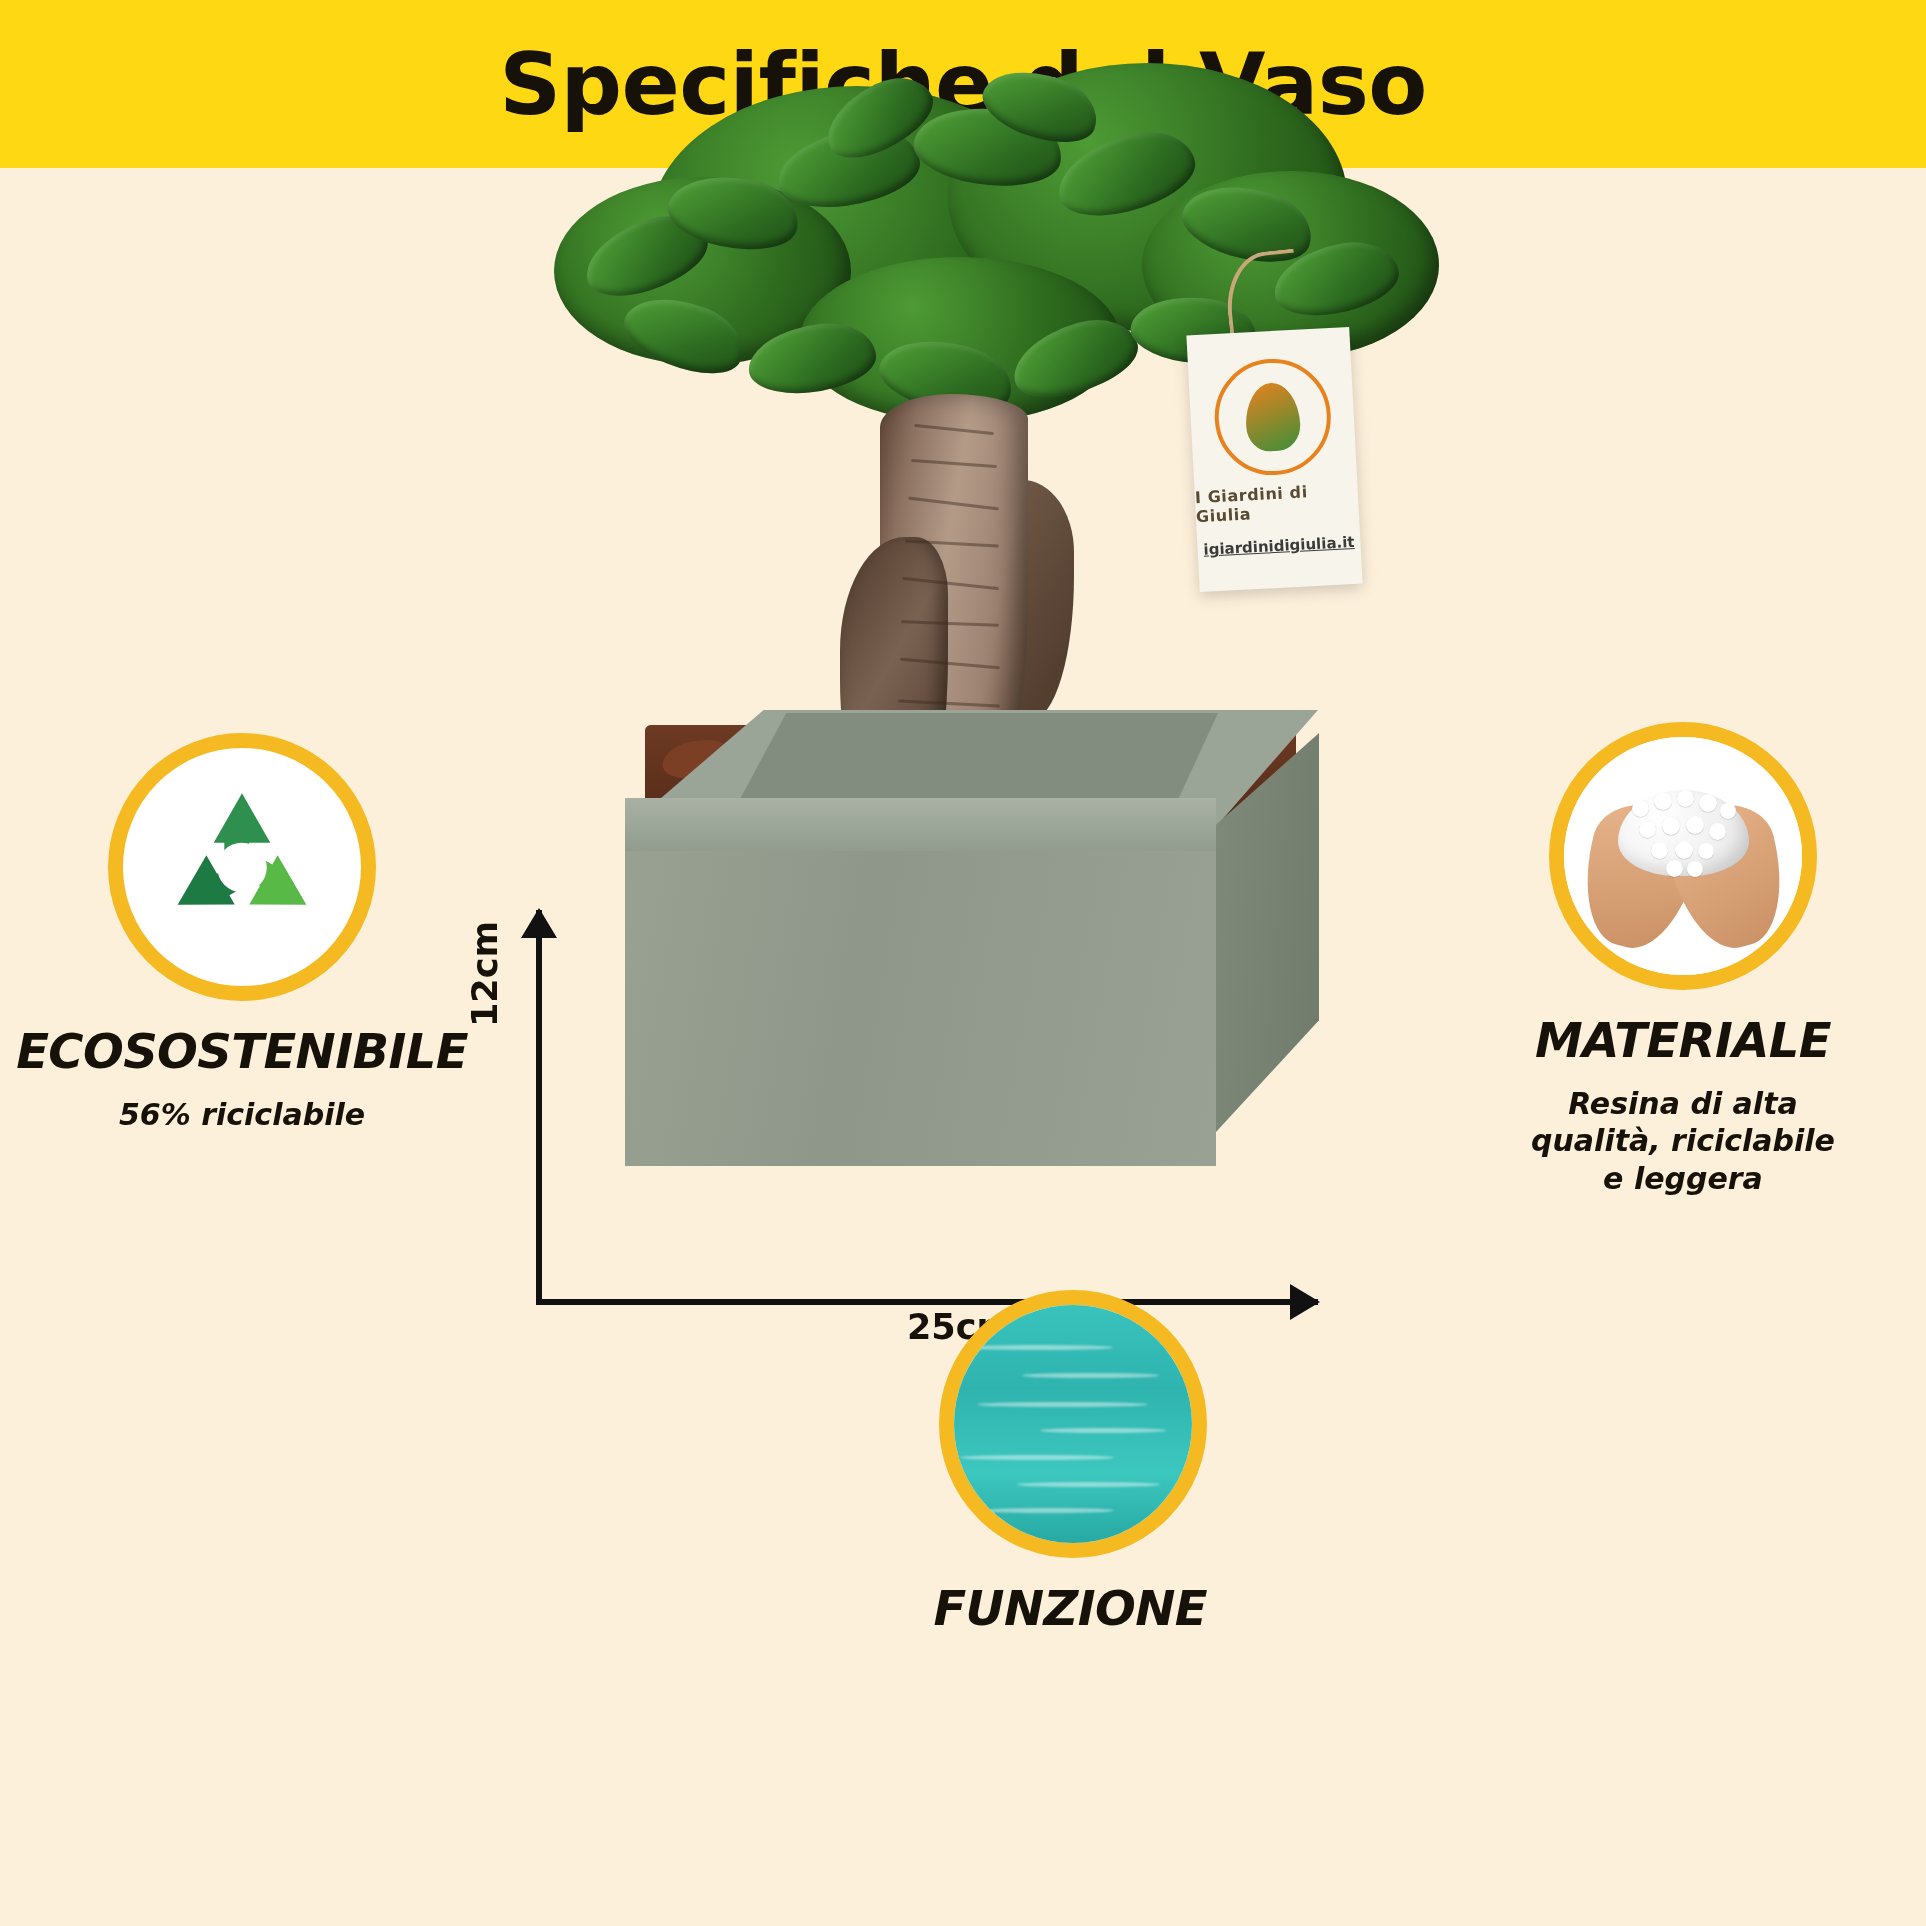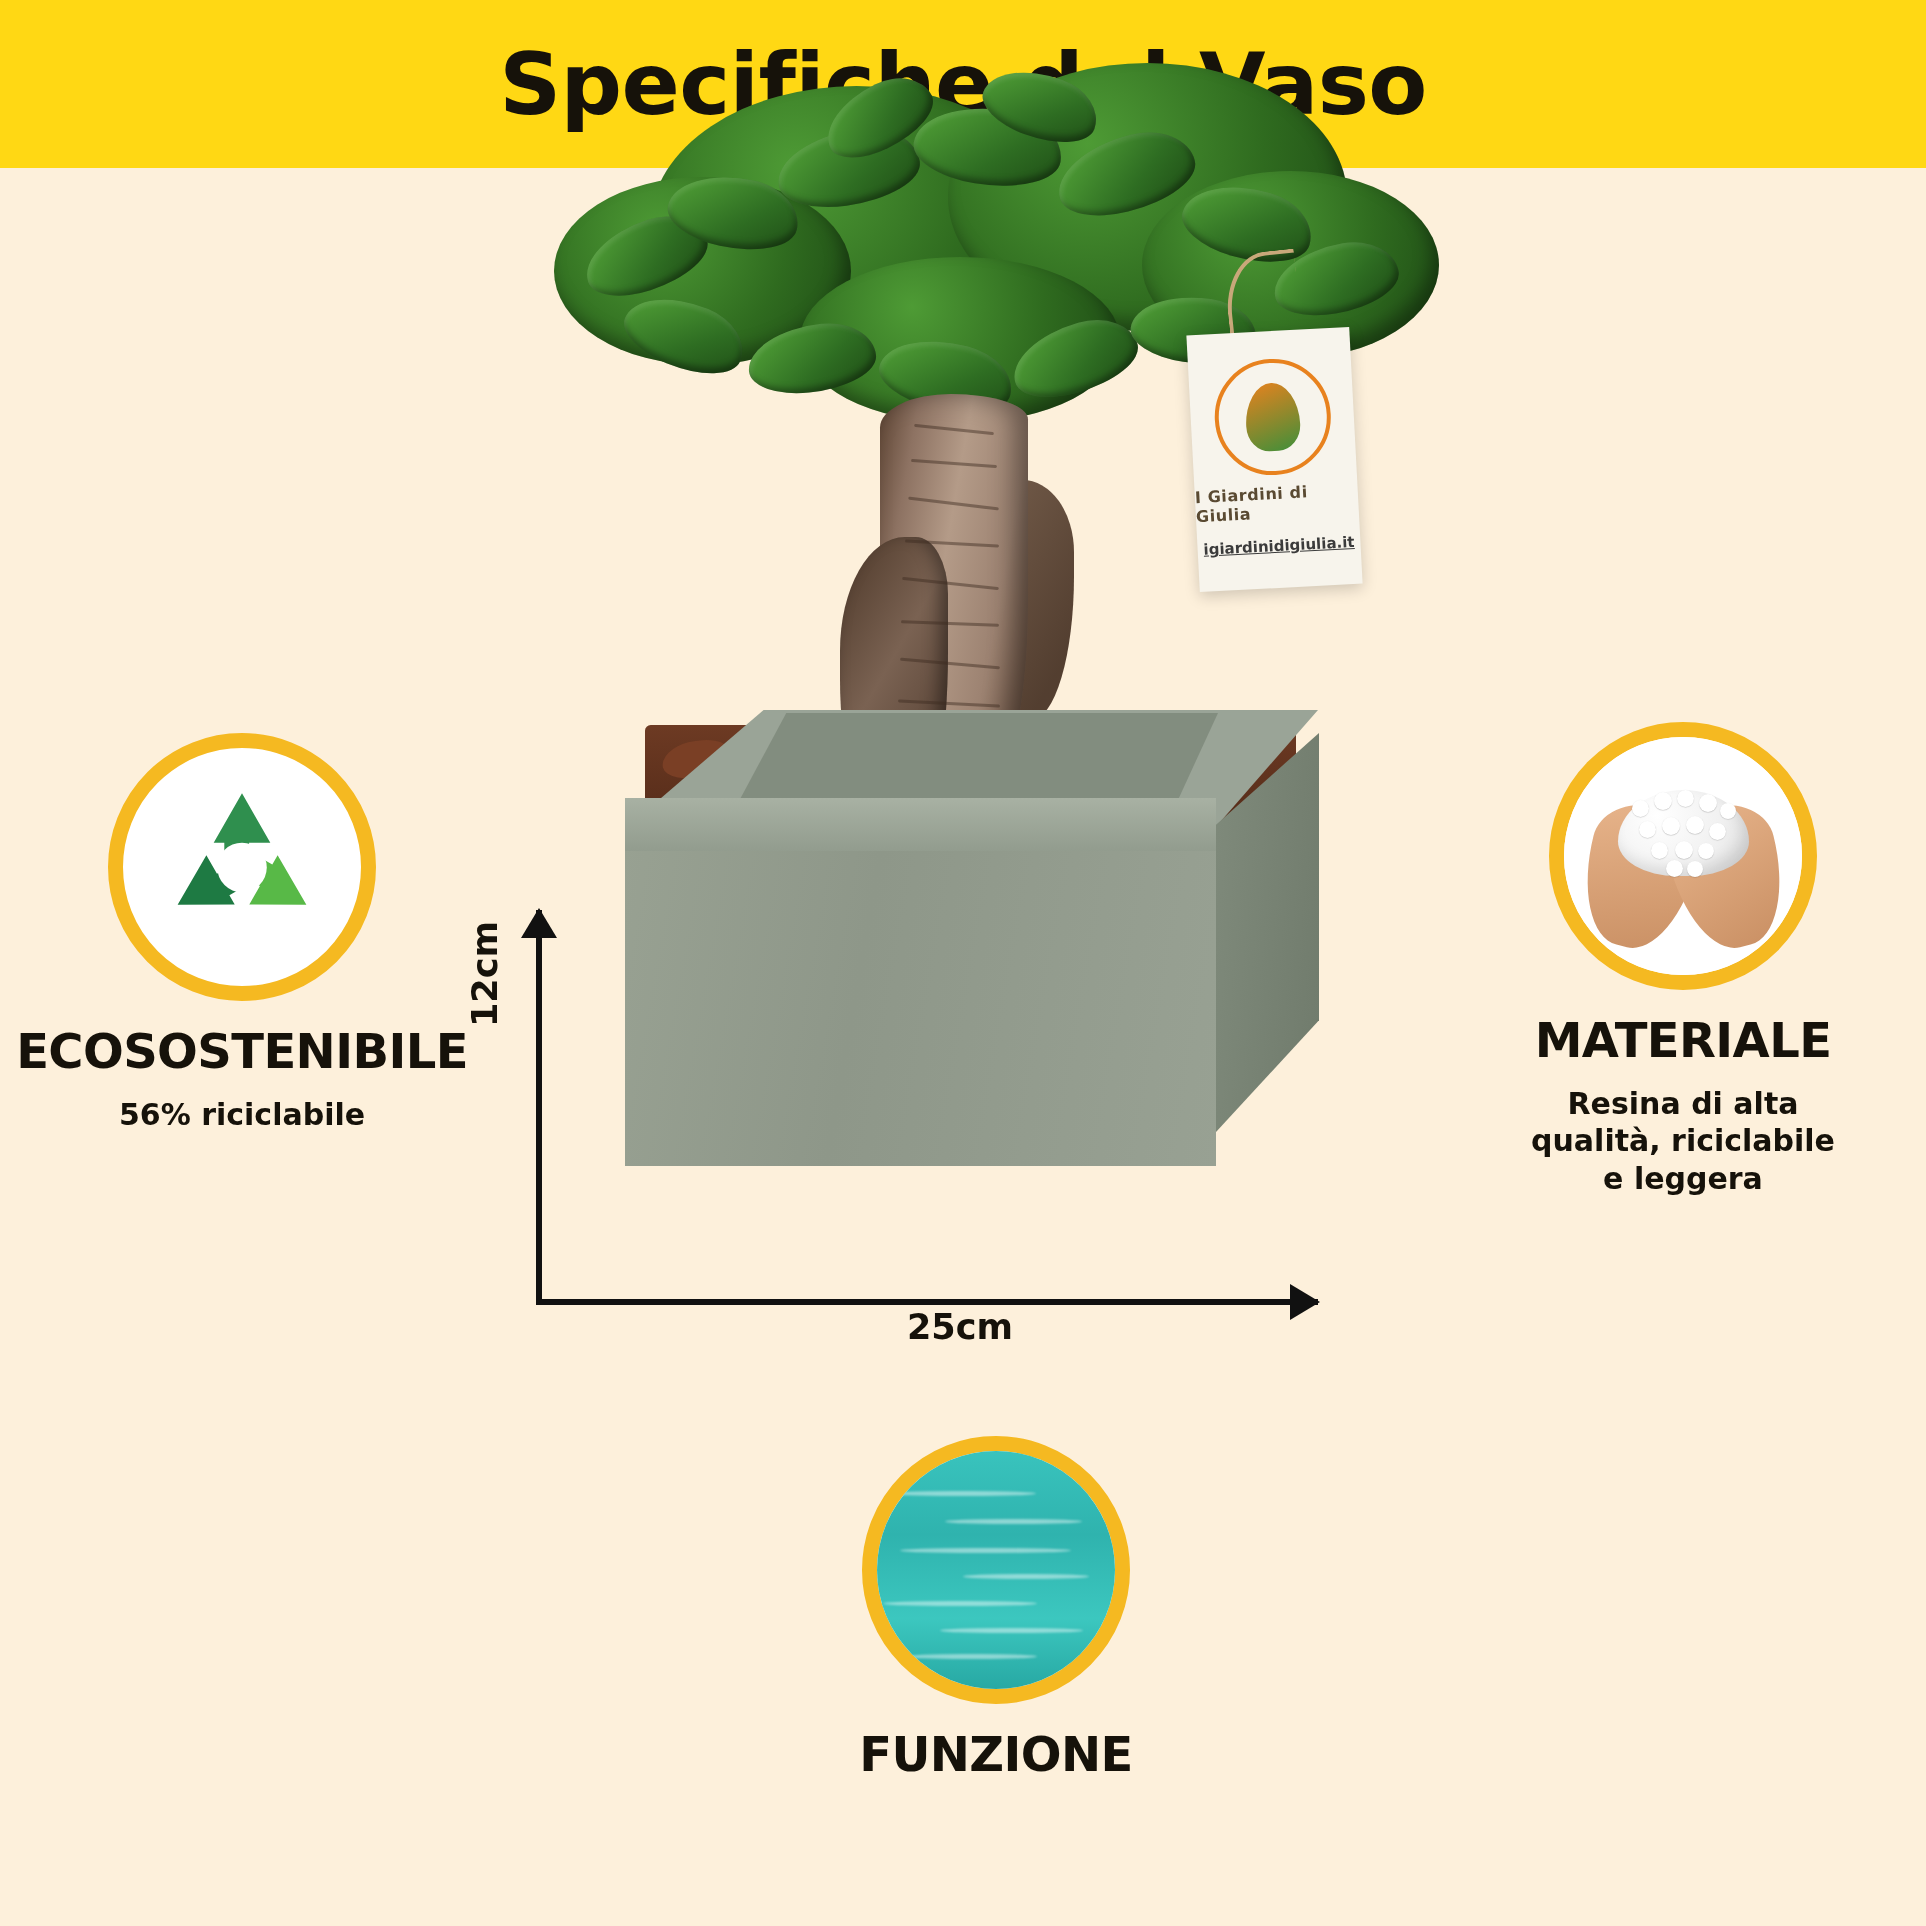--- a/index.html
+++ b/index.html
@@ -308,20 +308,21 @@
     white-space: nowrap;
   }
 
   
   .feature {
     position: absolute;
     display: flex;
     flex-direction: column;
     align-items: center;
     text-align: center;
+    font-style: italic;
   }
   .badge-ring {
     width: 268px;
     height: 268px;
     border-radius: 50%;
     border: 15px solid #f5b921;
     background: #ffffff;
     display: flex;
     align-items: center;
     justify-content: center;
@@ -340,21 +341,21 @@
     margin-top: 20.5px;
     font-size: 30px;
     font-weight: 700;
     color: #16120a;
     line-height: 1.26;
     max-width: 320px;
   }
 
   #feature-eco { left: 31px; top: 733px; width: 422px; }
   #feature-materiale { left: 1472px; top: 722px; width: 422px; }
-  #feature-funzione { left: 785px; top: 1436px; width: 422px; }
+  #feature-funzione { left: 785px; top: 1290px; width: 422px; align-items: flex-end; }
 
   
   .recycle {
     position: relative;
     width: 188px;
     height: 177px;
   }
 
   
   .material-art {

